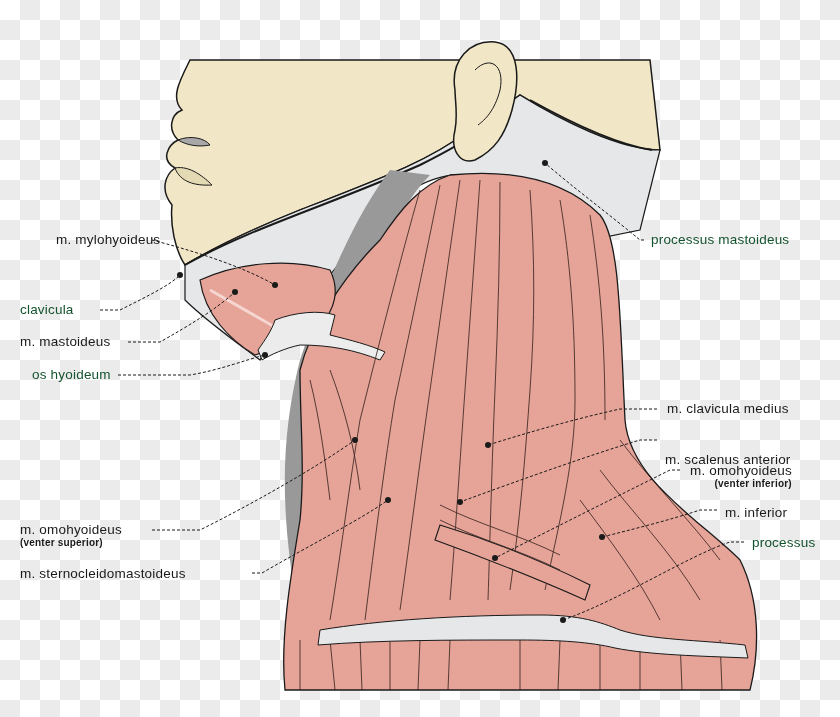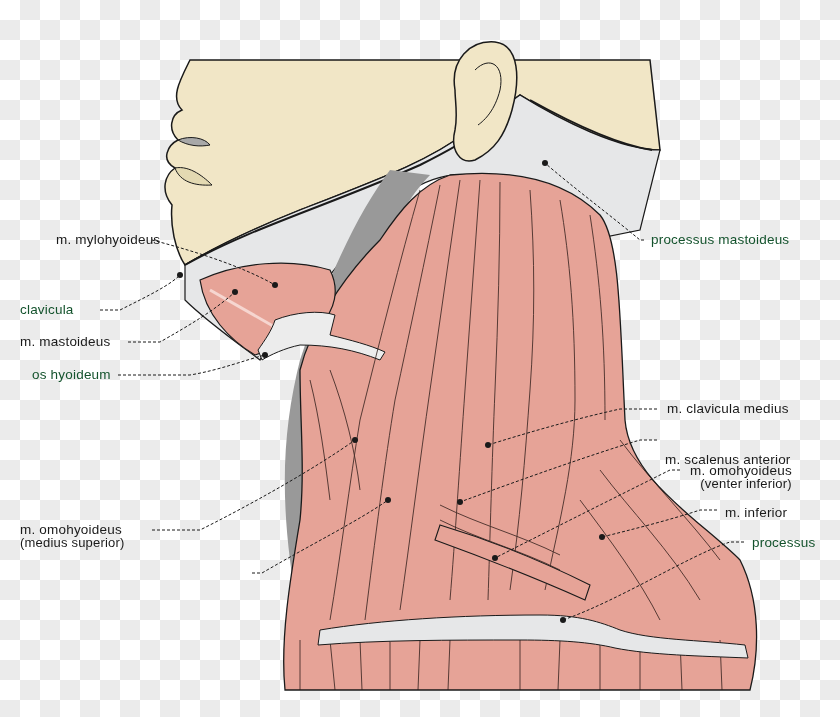--- a/index.html
+++ b/index.html
@@ -14,21 +14,21 @@
     font-family: "Liberation Sans", "DejaVu Sans", sans-serif;
   }
   #stage { position: absolute; left: 0; top: 0; width: 840px; height: 717px; }
   svg.art { position: absolute; left: 0; top: 0; }
   .label {
     position: absolute; font-size: 13.5px; line-height: 15px; white-space: nowrap;
     letter-spacing: 0.2px;
   }
   .label.muscle { color: #1a1a1a; }
   .label.bone { color: #14532d; }
-  .sub { display: block; font-size: 13px; line-height: 12px; color: #1a1a1a; }
+  .sub { display: block; font-size: 10px; line-height: 12px; color: #1a1a1a; font-weight: bold; }
   .right { text-align: right; }
 </style>
 </head>
 <body>
 
 <div id="stage">
 
   <svg class="art" width="840" height="717" viewBox="0 0 840 717">
 
     <path d="M190,60 L650,60 L660,150 C620,150 560,120 520,95 L470,130 C430,160 390,175 300,210 C250,230 210,250 185,265 C175,250 170,225 172,205 C160,190 165,175 175,168 C160,160 168,145 178,140 C168,130 170,115 182,110 C170,98 180,80 190,60 Z" fill="#f1e6c6" stroke="#1a1a1a" stroke-width="1.5"></path>
@@ -119,22 +119,23 @@
       <circle cx="563" cy="620" r="3"></circle>
     </g>
   </svg>
 
   <div class="label muscle" style="left:20px; top:232px;margin-left:36px;">m. mylohyoideus</div>
   <div class="label bone" style="left:20px; top:302px;">clavicula</div>
   <div class="label muscle" style="left:20px; top:334px;">m. mastoideus</div>
   <div class="label bone" style="left:32px; top:367px;">os hyoideum</div>
   <div class="label muscle" style="left:20px; top:522px;">
     <span>m. omohyoideus</span>
-    <span class="sub">(medius superior)</span>
+    <span class="sub">(venter superior)</span>
   </div>
+  <div class="label muscle" style="left:20px; top:566px;">m. sternocleidomastoideus</div>
 
   <div class="label bone" style="left:651px; top:232px;">processus mastoideus</div>
   <div class="label muscle" style="left:667px; top:401px;">m. clavicula medius</div>
   <div class="label muscle" style="left:665px; top:452px;">m. scalenus anterior</div>
   <div class="label muscle right" style="left:690px; top:463px;">
     <span>m. omohyoideus</span>
     <span class="sub">(venter inferior)</span>
   </div>
   <div class="label muscle" style="left:725px; top:505px;">m. inferior</div>
   <div class="label bone" style="left:752px; top:535px;">processus</div>

